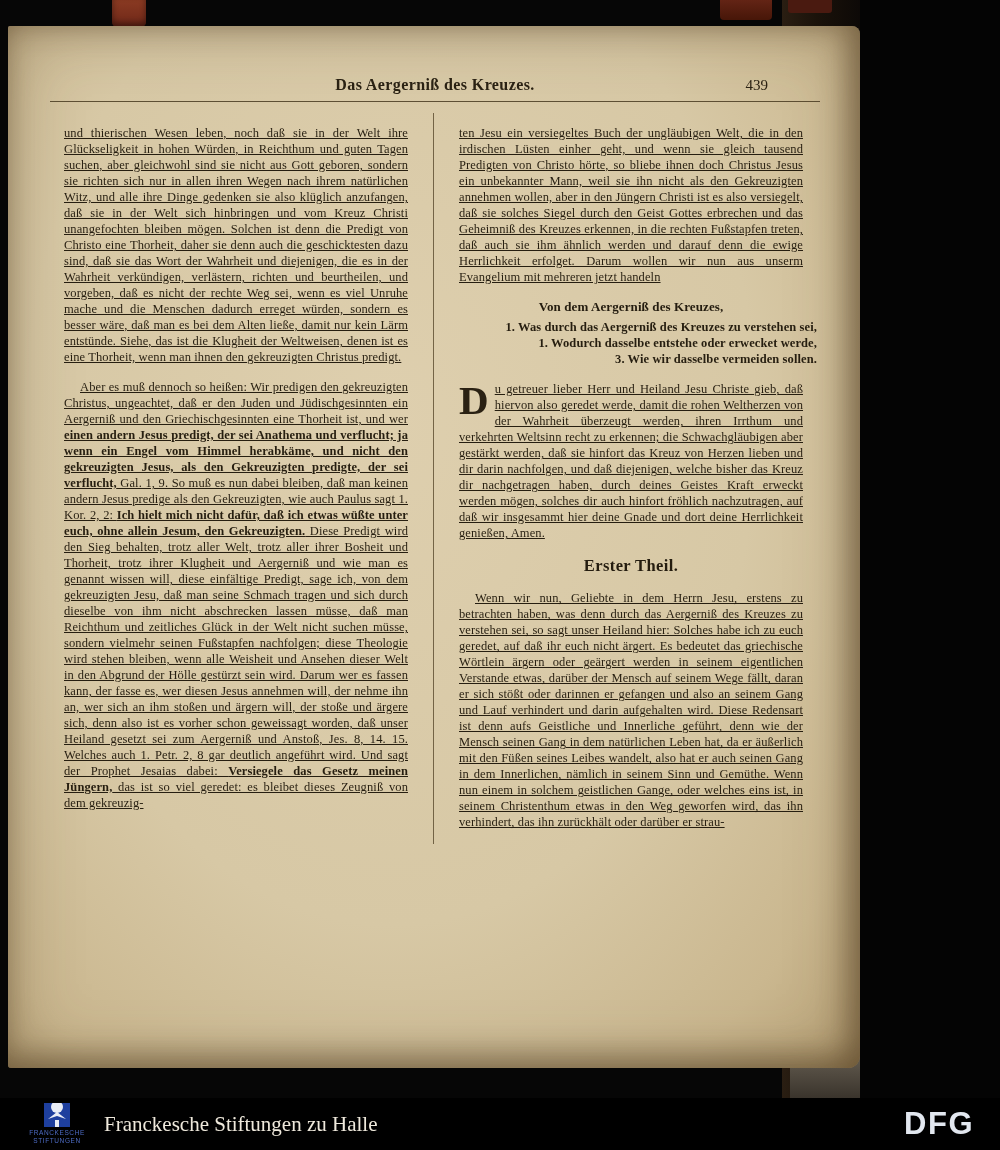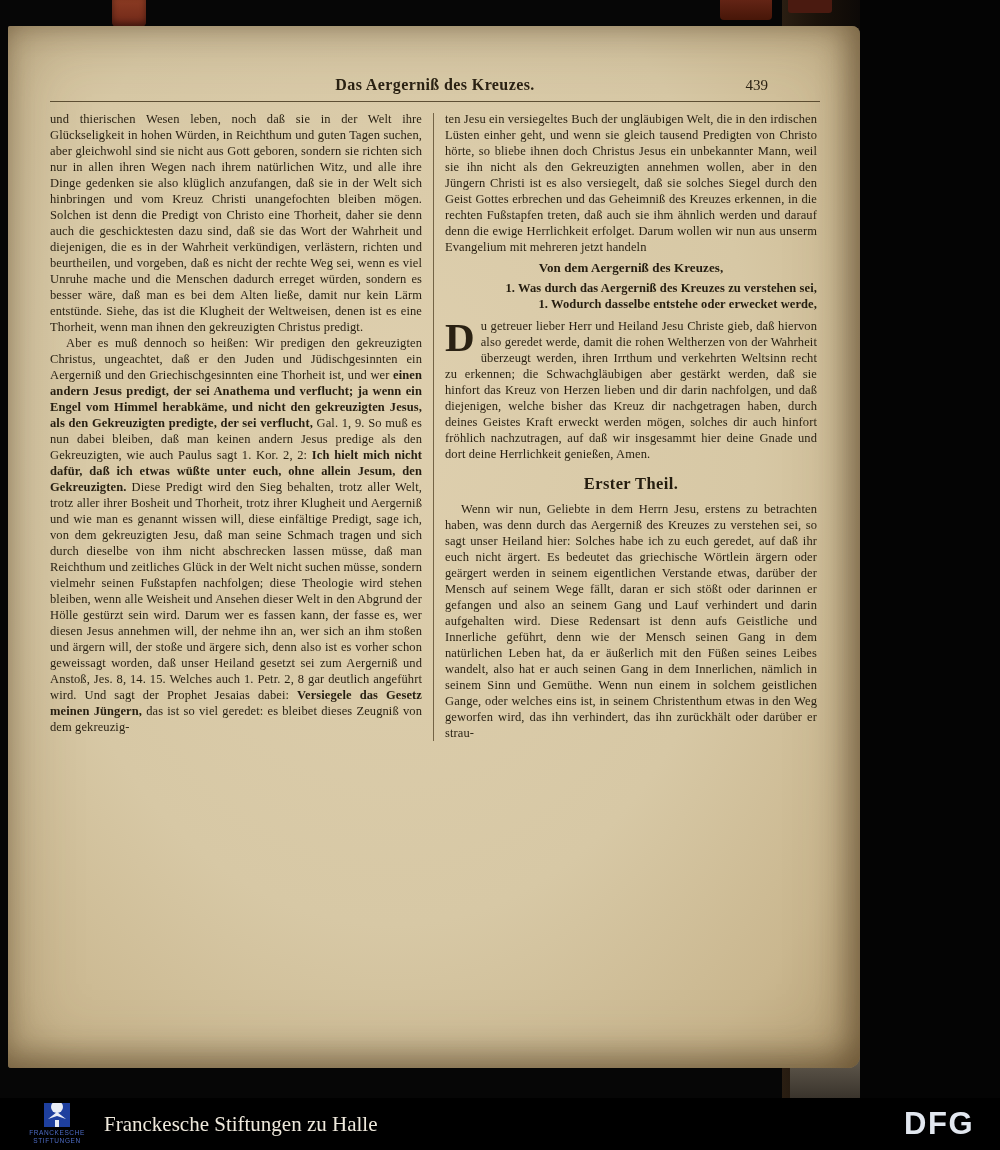--- a/index.html
+++ b/index.html
@@ -63,21 +63,21 @@
   .header-rule { border:0; border-top:1px solid rgba(72,58,32,.85); margin:3px 0 0 0; }
 
   .columns { display:flex; margin-top:9px; align-items:stretch; }
   .column {
     width:372px; text-align:justify;
     font-size:12.5px; line-height:1.28; color:#261e10;
     letter-spacing:.1px;
   }
   .col-divider { width:1px; background:rgba(80,64,36,.75); margin:2px 11px 0 11px; }
 
-  .para { margin:0; }
+  .para { margin:14px;text-decoration:underline; }
   .para.indent { text-indent:16px; }
   .bold { font-weight:bold; }
 
   .col-heading { text-align:center; font-weight:bold; color:#241c0f; }
   .col-heading.small { font-size:13px; margin:5px 0 3px 0; }
   .col-heading.large { font-size:16.5px; margin:11px 0 7px 0; letter-spacing:.4px;font-family:Liberation Serif, serif; }
 
   .hang-list { margin:2px 0 6px 0; font-weight:bold; }
   .hang-list .li { padding-left:32px; text-indent:-19px; text-align:right; line-height:1.3; }
 
@@ -129,20 +129,21 @@
             <p class="para"><span>und thierischen Wesen leben, noch daß sie in der Welt ihre Glückseligkeit in hohen Würden, in Reichthum und guten Tagen suchen, aber gleichwohl sind sie nicht aus Gott geboren, sondern sie richten sich nur in allen ihren Wegen nach ihrem natürlichen Witz, und alle ihre Dinge gedenken sie also klüglich anzufangen, daß sie in der Welt sich hinbringen und vom Kreuz Christi unangefochten bleiben mögen. Solchen ist denn die Predigt von Christo eine Thorheit, daher sie denn auch die geschicktesten dazu sind, daß sie das Wort der Wahrheit und diejenigen, die es in der Wahrheit verkündigen, verlästern, richten und beurtheilen, und vorgeben, daß es nicht der rechte Weg sei, wenn es viel Unruhe mache und die Menschen dadurch erreget würden, sondern es besser wäre, daß man es bei dem Alten ließe, damit nur kein Lärm entstünde. Siehe, das ist die Klugheit der Weltweisen, denen ist es eine Thorheit, wenn man ihnen den gekreuzigten Christus predigt.</span></p>
             <p class="para indent"><span>Aber es muß dennoch so heißen: Wir predigen den gekreuzigten Christus, ungeachtet, daß er den Juden und Jüdischgesinnten ein Aergerniß und den Griechischgesinnten eine Thorheit ist, und wer </span><span class="bold">einen andern Jesus predigt, der sei Anathema und verflucht; ja wenn ein Engel vom Himmel herabkäme, und nicht den gekreuzigten Jesus, als den Gekreuzigten predigte, der sei verflucht,</span><span> Gal. 1, 9. So muß es nun dabei bleiben, daß man keinen andern Jesus predige als den Gekreuzigten, wie auch Paulus sagt 1. Kor. 2, 2: </span><span class="bold">Ich hielt mich nicht dafür, daß ich etwas wüßte unter euch, ohne allein Jesum, den Gekreuzigten.</span><span> Diese Predigt wird den Sieg behalten, trotz aller Welt, trotz aller ihrer Bosheit und Thorheit, trotz ihrer Klugheit und Aergerniß und wie man es genannt wissen will, diese einfältige Predigt, sage ich, von dem gekreuzigten Jesu, daß man seine Schmach tragen und sich durch dieselbe von ihm nicht abschrecken lassen müsse, daß man Reichthum und zeitliches Glück in der Welt nicht suchen müsse, sondern vielmehr seinen Fußstapfen nachfolgen; diese Theologie wird stehen bleiben, wenn alle Weisheit und Ansehen dieser Welt in den Abgrund der Hölle gestürzt sein wird. Darum wer es fassen kann, der fasse es, wer diesen Jesus annehmen will, der nehme ihn an, wer sich an ihm stoßen und ärgern will, der stoße und ärgere sich, denn also ist es vorher schon geweissagt worden, daß unser Heiland gesetzt sei zum Aergerniß und Anstoß, Jes. 8, 14. 15. Welches auch 1. Petr. 2, 8 gar deutlich angeführt wird. Und sagt der Prophet Jesaias dabei: </span><span class="bold">Versiegele das Gesetz meinen Jüngern,</span><span> das ist so viel geredet: es bleibet dieses Zeugniß von dem gekreuzig-</span></p>
           </div>
         <div class="col-divider"></div>
         <div class="column right" id="col-right">
             <p class="para"><span>ten Jesu ein versiegeltes Buch der ungläubigen Welt, die in den irdischen Lüsten einher geht, und wenn sie gleich tausend Predigten von Christo hörte, so bliebe ihnen doch Christus Jesus ein unbekannter Mann, weil sie ihn nicht als den Gekreuzigten annehmen wollen, aber in den Jüngern Christi ist es also versiegelt, daß sie solches Siegel durch den Geist Gottes erbrechen und das Geheimniß des Kreuzes erkennen, in die rechten Fußstapfen treten, daß auch sie ihm ähnlich werden und darauf denn die ewige Herrlichkeit erfolget. Darum wollen wir nun aus unserm Evangelium mit mehreren jetzt handeln</span></p>
             <div class="col-heading small">Von dem Aergerniß des Kreuzes,</div>
             <div class="hang-list">
               <div class="li">1. Was durch das Aergerniß des Kreuzes zu verstehen sei,</div>
               <div class="li">1. Wodurch dasselbe entstehe oder erwecket werde,</div>
+              <div class="li">3. Wie wir dasselbe vermeiden sollen.</div>
             </div>
             <p class="para"><span class="dropcap">D</span><span>u getreuer lieber Herr und Heiland Jesu Christe gieb, daß hiervon also geredet werde, damit die rohen Weltherzen von der Wahrheit überzeugt werden, ihren Irrthum und verkehrten Weltsinn recht zu erkennen; die Schwachgläubigen aber gestärkt werden, daß sie hinfort das Kreuz von Herzen lieben und dir darin nachfolgen, und daß diejenigen, welche bisher das Kreuz dir nachgetragen haben, durch deines Geistes Kraft erweckt werden mögen, solches dir auch hinfort fröhlich nachzutragen, auf daß wir insgesammt hier deine Gnade und dort deine Herrlichkeit genießen, Amen.</span></p>
             <div class="col-heading large">Erster Theil.</div>
             <p class="para indent"><span>Wenn wir nun, Geliebte in dem Herrn Jesu, erstens zu betrachten haben, was denn durch das Aergerniß des Kreuzes zu verstehen sei, so sagt unser Heiland hier: Solches habe ich zu euch geredet, auf daß ihr euch nicht ärgert. Es bedeutet das griechische Wörtlein ärgern oder geärgert werden in seinem eigentlichen Verstande etwas, darüber der Mensch auf seinem Wege fällt, daran er sich stößt oder darinnen er gefangen und also an seinem Gang und Lauf verhindert und darin aufgehalten wird. Diese Redensart ist denn aufs Geistliche und Innerliche geführt, denn wie der Mensch seinen Gang in dem natürlichen Leben hat, da er äußerlich mit den Füßen seines Leibes wandelt, also hat er auch seinen Gang in dem Innerlichen, nämlich in seinem Sinn und Gemüthe. Wenn nun einem in solchem geistlichen Gange, oder welches eins ist, in seinem Christenthum etwas in den Weg geworfen wird, das ihn verhindert, das ihn zurückhält oder darüber er strau-</span></p>
           </div>
       </div>
     </div>
   </div>
 </div>
 

